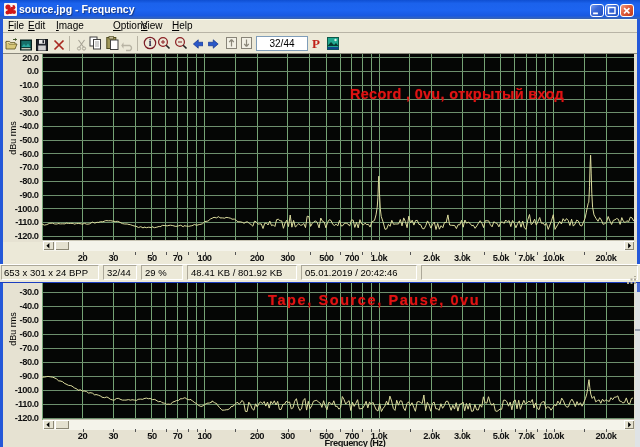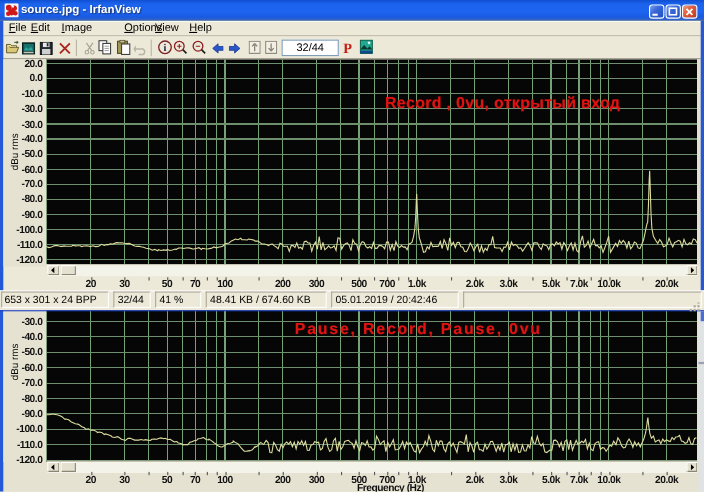--- a/index.html
+++ b/index.html
@@ -27,21 +27,21 @@
 <div class="abs titlebar"></div>
 <svg class="abs" style="left:4px;top:2.5px" width="13" height="13" viewBox="0 0 13 13">
     <rect x="0" y="0" width="13" height="13" fill="#f8f4f0" rx="1"></rect>
     <circle cx="4" cy="4" r="2.6" fill="#d01818"></circle>
     <circle cx="9" cy="4.5" r="2.4" fill="#d01818"></circle>
     <circle cx="6.5" cy="8" r="3" fill="#d01818"></circle>
     <circle cx="3.5" cy="9.5" r="2" fill="#d01818"></circle>
     <circle cx="10" cy="9" r="2" fill="#d01818"></circle>
     <circle cx="7.8" cy="3" r="1" fill="#fff"></circle>
   </svg>
-<span class="abs ttxt">source.jpg - IrfanView</span>
+<span class="abs ttxt">source.jpg - Frequency</span>
 <div class="abs" style="left:590px;top:3.5px;width:13.5px;height:13.5px;border-radius:3px;border:1px solid #fff;background:linear-gradient(135deg,#7ba0f0 0%,#3a68d8 40%,#2050c0 100%)">
     <svg style="display:block" width="11.5" height="11.5" viewBox="0 0 12 12">
       <rect x="2.2" y="7.8" width="5" height="1.9" fill="#fff"></rect>
     </svg>
   </div>
 <div class="abs" style="left:605px;top:3.5px;width:13.5px;height:13.5px;border-radius:3px;border:1px solid #fff;background:linear-gradient(135deg,#7ba0f0 0%,#3a68d8 40%,#2050c0 100%)">
     <svg style="display:block" width="11.5" height="11.5" viewBox="0 0 12 12">
       <rect x="2.6" y="2.6" width="6.8" height="6.2" fill="none" stroke="#fff" stroke-width="1.5"></rect>
     </svg>
   </div>
@@ -267,21 +267,21 @@
 <div class="ylab" style="top:329.1px">-60.0</div>
 <div class="ylab" style="top:343.1px">-70.0</div>
 <div class="ylab" style="top:357.1px">-80.0</div>
 <div class="ylab" style="top:371.1px">-90.0</div>
 <div class="ylab" style="top:385.1px">-100.0</div>
 <div class="ylab" style="top:399.1px">-110.0</div>
 <div class="ylab" style="top:413.1px">-120.0</div>
 <div class="abs dbu" style="left:-17.5px;top:132.5px">dBu rms</div>
 <div class="abs dbu" style="left:-17.5px;top:323.5px">dBu rms</div>
 <div class="abs redt" style="left:350px;top:85.8px;letter-spacing:0.29px">Record , 0vu, открытый вход</div>
-<div class="abs redt" style="left:268px;top:292px;letter-spacing:1.6px">Pause, Record, Pause, 0vu</div>
+<div class="abs redt" style="left:268px;top:292px;letter-spacing:1.6px">Tape, Source, Pause, 0vu</div>
 <div class="abs sbtrack" style="left:42.5px;top:240px;width:591px;height:10.5px"></div>
 <div class="abs sbbtn" style="left:43px;top:240.5px;width:10.5px;height:9.5px">
     <svg style="display:block" width="10.5" height="9.5" viewBox="0 0 10.5 9.5">
       <polygon points="6.4,2 3.4,4.75 6.4,7.5" fill="#000"></polygon>
     </svg>
   </div>
 <div class="abs sbbtn" style="left:54.5px;top:240.5px;width:14px;height:9.5px"></div>
 <div class="abs sbbtn" style="left:623.5px;top:240.5px;width:10.5px;height:9.5px">
     <svg style="display:block" width="10.5" height="9.5" viewBox="0 0 10.5 9.5">
       <polygon points="4.1,2 7.1,4.75 4.1,7.5" fill="#000"></polygon>
@@ -333,23 +333,23 @@
 <div class="abs" style="left:514.8px;top:251.5px;width:1px;height:3px;background:#555"></div>
 <div class="abs" style="left:536.6px;top:251.5px;width:1px;height:3px;background:#555"></div>
 <div class="abs" style="left:545.5px;top:251.5px;width:1px;height:3px;background:#555"></div>
 <div class="abs" style="left:584.2px;top:251.5px;width:1px;height:3px;background:#555"></div>
 <div class="abs" style="left:0;top:263.5px;width:640px;height:18px;background:#ece9d8;border-top:1px solid #fff"></div>
 <div class="abs ssec" style="left:1px;width:98px"></div>
 <div class="abs stxt" style="left:4px">653 x 301 x 24 BPP</div>
 <div class="abs ssec" style="left:103px;width:34px"></div>
 <div class="abs stxt" style="left:107px">32/44</div>
 <div class="abs ssec" style="left:141px;width:42px"></div>
-<div class="abs stxt" style="left:145px">41 %</div>
+<div class="abs stxt" style="left:145px">29 %</div>
 <div class="abs ssec" style="left:187px;width:110px"></div>
-<div class="abs stxt" style="left:191px">48.41 KB / 674.60 KB</div>
+<div class="abs stxt" style="left:191px">48.41 KB / 801.92 KB</div>
 <div class="abs ssec" style="left:301px;width:116px"></div>
 <div class="abs stxt" style="left:305px">05.01.2019 / 20:42:46</div>
 <div class="abs ssec" style="left:421px;width:217px"></div>
 <div class="abs stxt" style="left:425px"></div>
 <div class="abs" style="left:0;top:281.5px;width:640px;height:1.5px;background:#1c3ec0"></div>
 <div class="abs sbtrack" style="left:42.5px;top:419px;width:591px;height:10.5px"></div>
 <div class="abs sbbtn" style="left:43px;top:419.5px;width:10.5px;height:9.5px">
     <svg style="display:block" width="10.5" height="9.5" viewBox="0 0 10.5 9.5">
       <polygon points="6.4,2 3.4,4.75 6.4,7.5" fill="#000"></polygon>
     </svg>

